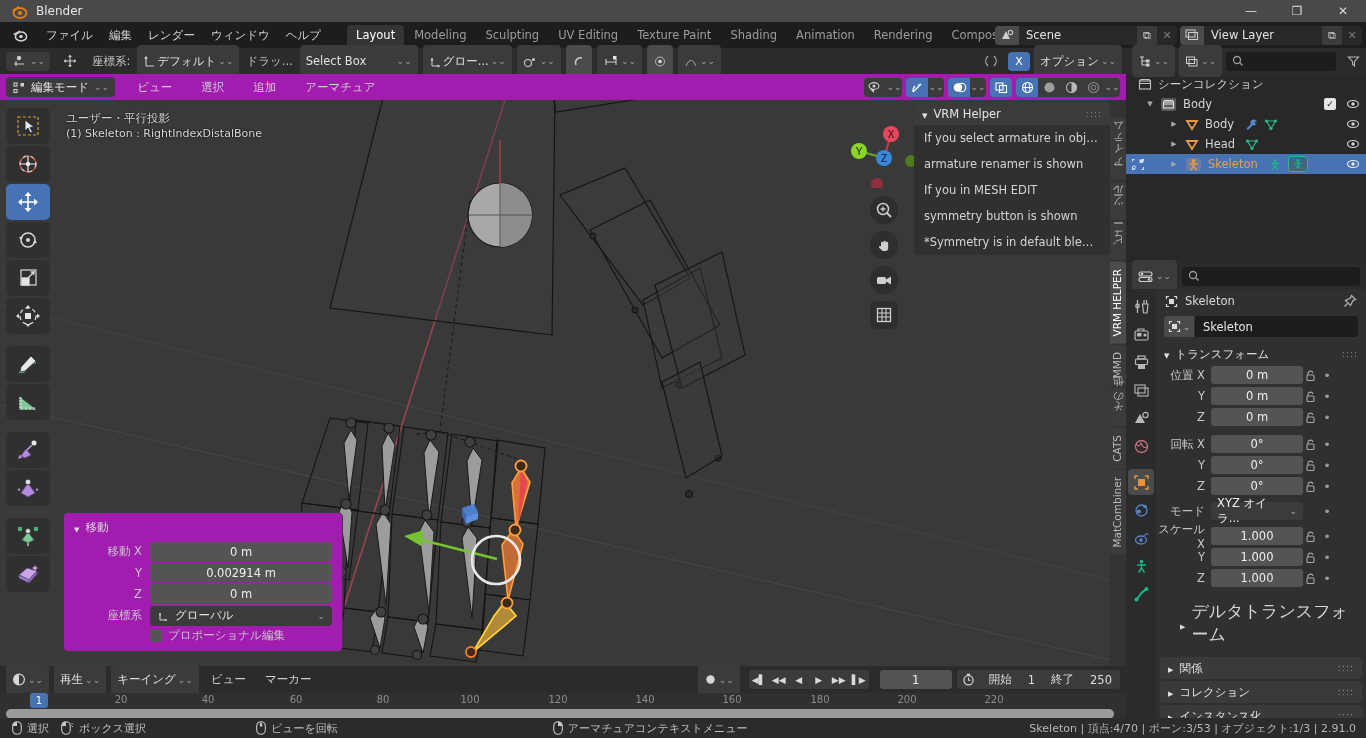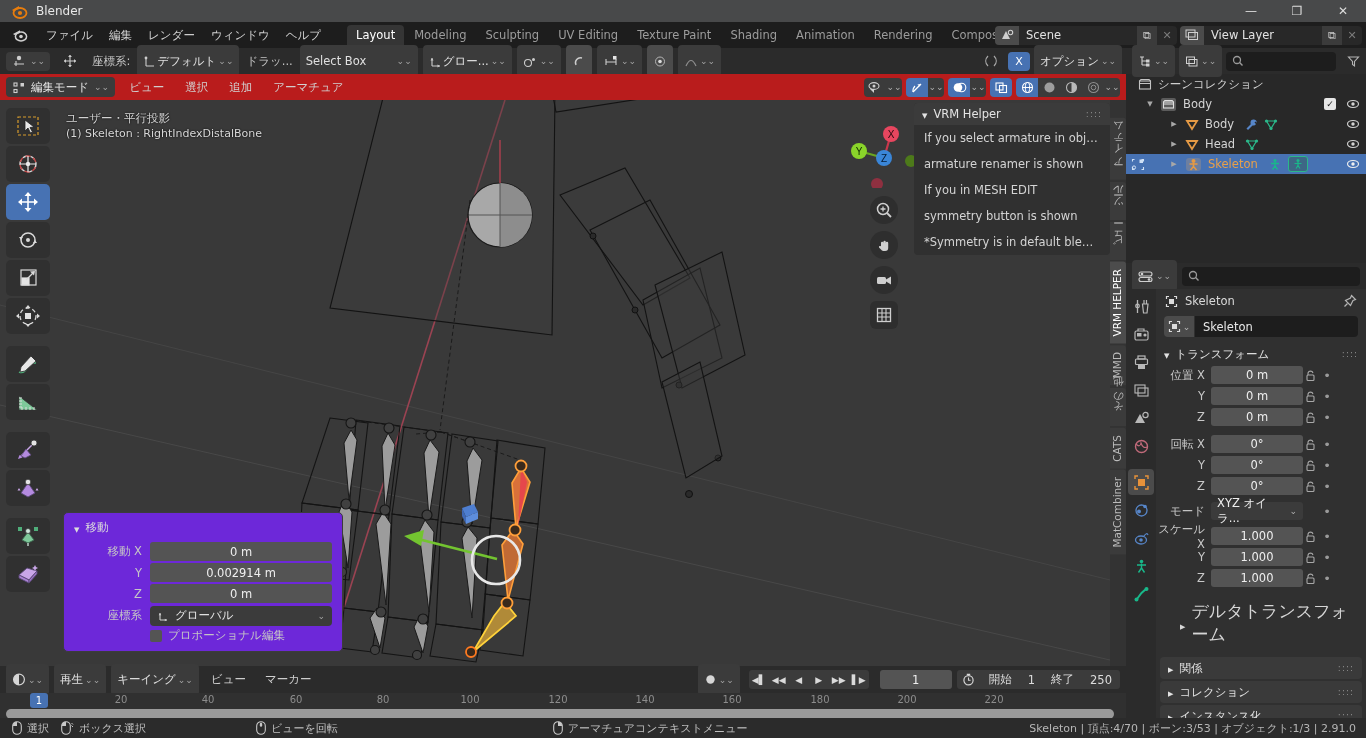--- a/index.html
+++ b/index.html
@@ -53,21 +53,21 @@
   .hdr-lbl { font-size:11.5px; color:#c4c4c4; padding:0 2px; white-space:nowrap;}
   .hdr-sel { display:flex; align-items:center; height:28px; padding:16px 6px; background:#3b3b3b; border-radius:4px; font-size:11.5px; color:#e0e0e0; white-space:nowrap;}
   .hdr-sel .chev { color:#a5a5a5; font-size:9px; margin-left:2px;}
   .hdr-toggle { width:22px; height:19px; border-radius:4px; background:#3b3b3b; display:flex; align-items:center; justify-content:center;}
   .hdr-toggle.on { background:#4772b3; }
   .opt-right { position:absolute; right:4px; display:flex; align-items:center; gap:4px; }
 
   
   .modeheader {
     position:absolute; left:0; top:74px; width:1126px; height:26px;
-    background:#b91c1c; display:flex; align-items:center; padding-left:6px; gap:7px;
+    background:#a21caf; display:flex; align-items:center; padding-left:6px; gap:15px;
   }
   .mode-sel { display:flex; align-items:center; gap:5px; height:20px; padding:0 6px; background:#3b3b3b; border-radius:4px; font-size:11.5px; color:#e6e6e6; }
   .mh-menu { padding:2px 7px; font-size:11.5px; color:#d2d2d2; border-radius:3px;}
   .mh-right { position:absolute; right:6px; display:flex; align-items:center; gap:4px; }
   .seg { display:flex; height:19px; border-radius:4px; overflow:hidden; }
   .seg > div { width:22px; height:19px; background:#3b3b3b; display:flex; align-items:center; justify-content:center; }
   .seg > div.on { background:#4772b3; }
   .seg > div.chev { width:16px; color:#b0b0b0; font-size:9px; }
 
   
@@ -97,21 +97,21 @@
   .npanel-row { padding:6px 10px; font-size:11.5px; color:#d4d4d4; white-space:nowrap; overflow:hidden; text-overflow:ellipsis;}
 
   
   .vtabs { position:absolute; right:0; top:0; width:16px; height:566px; background:#333333; padding-top:18px;}
   .vtab { width:16px; background:#3b3b3b; color:#bbbbbb; font-size:10.5px;
           writing-mode:vertical-rl; text-orientation:mixed; transform:rotate(180deg);
           padding:7px 1px; margin-bottom:2px; border-radius:0 0 0 3px; letter-spacing:0px; text-align:center;}
   .vtab.active { background:#4c4c4c; color:#ffffff; }
 
   
-  .redo { position:absolute; left:63px; bottom:14px; width:280px; background:#6d28d9; border:1px solid #3c3c3c; border-radius:5px; padding:6px 0 8px;}
+  .redo { position:absolute; left:63px; bottom:14px; width:280px; background:#a21caf; border:1px solid #3c3c3c; border-radius:5px; padding:6px 0 8px;}
   .redo-hdr { display:flex; align-items:center; gap:6px; padding:1px 10px 7px; font-size:11.5px; color:#dcdcdc;}
   .redo-row { display:flex; align-items:center; margin:0 10px 2px; height:19px;}
   .redo-lbl { width:76px; text-align:right; padding-right:8px; font-size:11.5px; color:#c6c6c6;}
   .redo-val { flex:1; height:19px; background:#545454; border-radius:3px; display:flex; align-items:center; justify-content:center; font-size:11.5px; color:#efefef;}
   .redo-sel { flex:1; height:20px; background:#3b3b3b; border-radius:4px; display:flex; align-items:center; gap:5px; padding:0 7px; font-size:11.5px; color:#e6e6e6;}
   .redo-check { display:flex; align-items:center; gap:6px; margin:3px 10px 0 86px; font-size:11.5px; color:#c6c6c6;}
   .cbox { width:12px; height:12px; background:#545454; border-radius:2px;}
 
   
   .tl-header { position:absolute; left:0; top:666px; width:1126px; height:27px; background:#2b2b2b; display:flex; align-items:center; padding-left:6px; gap:5px;}

